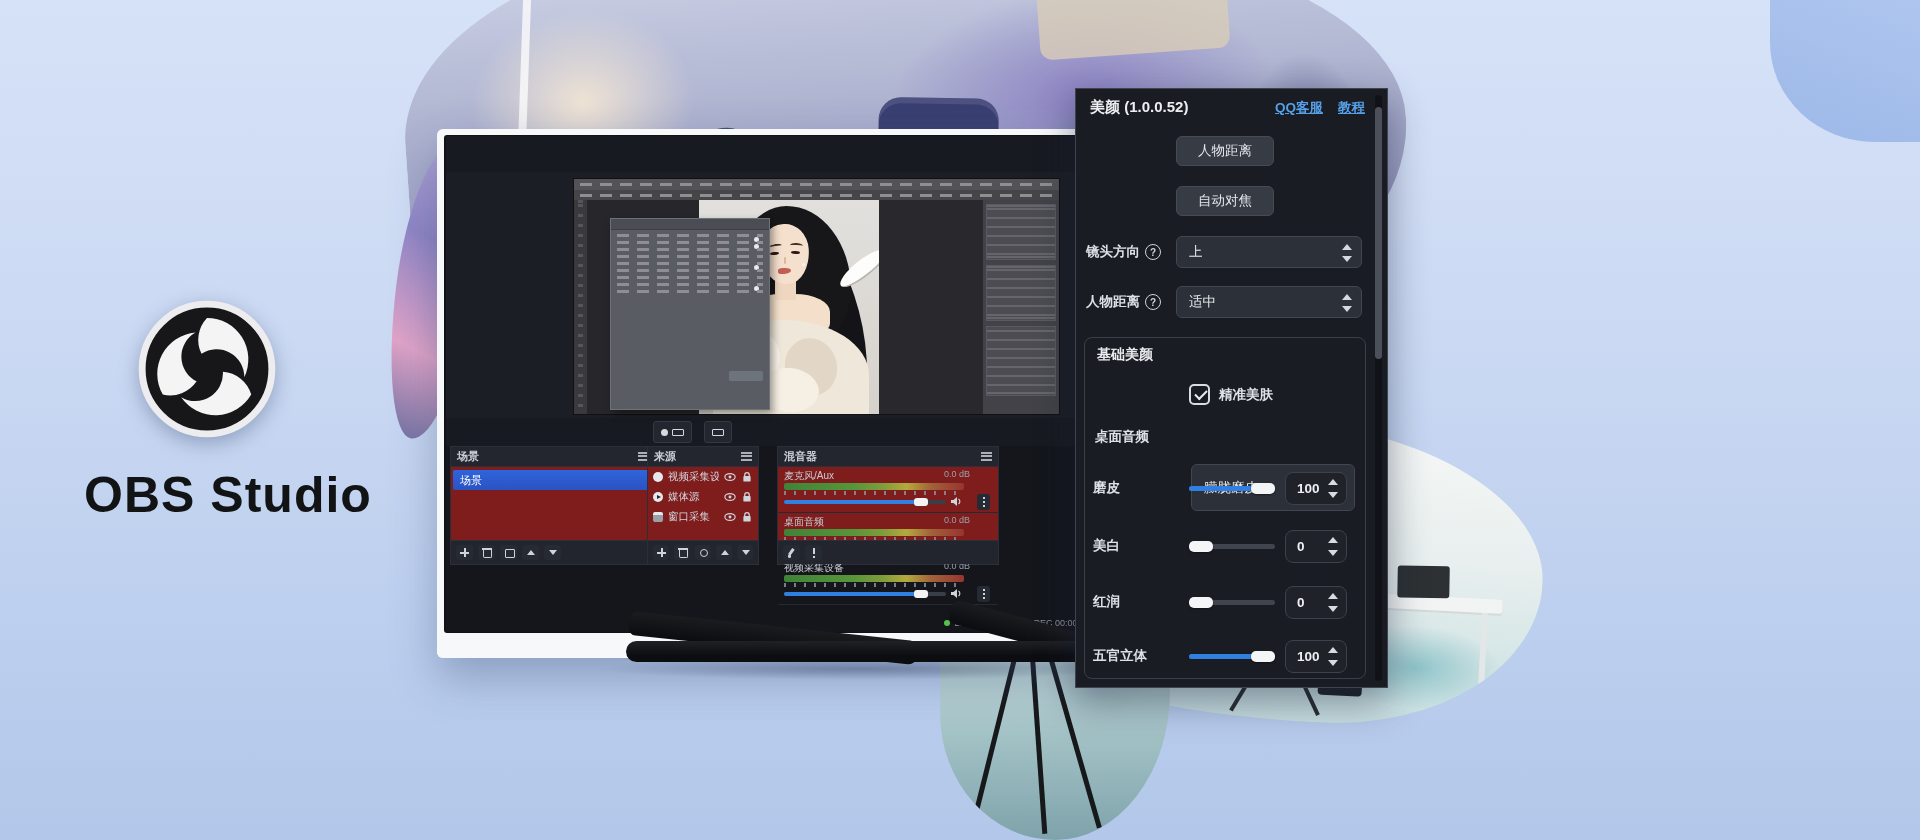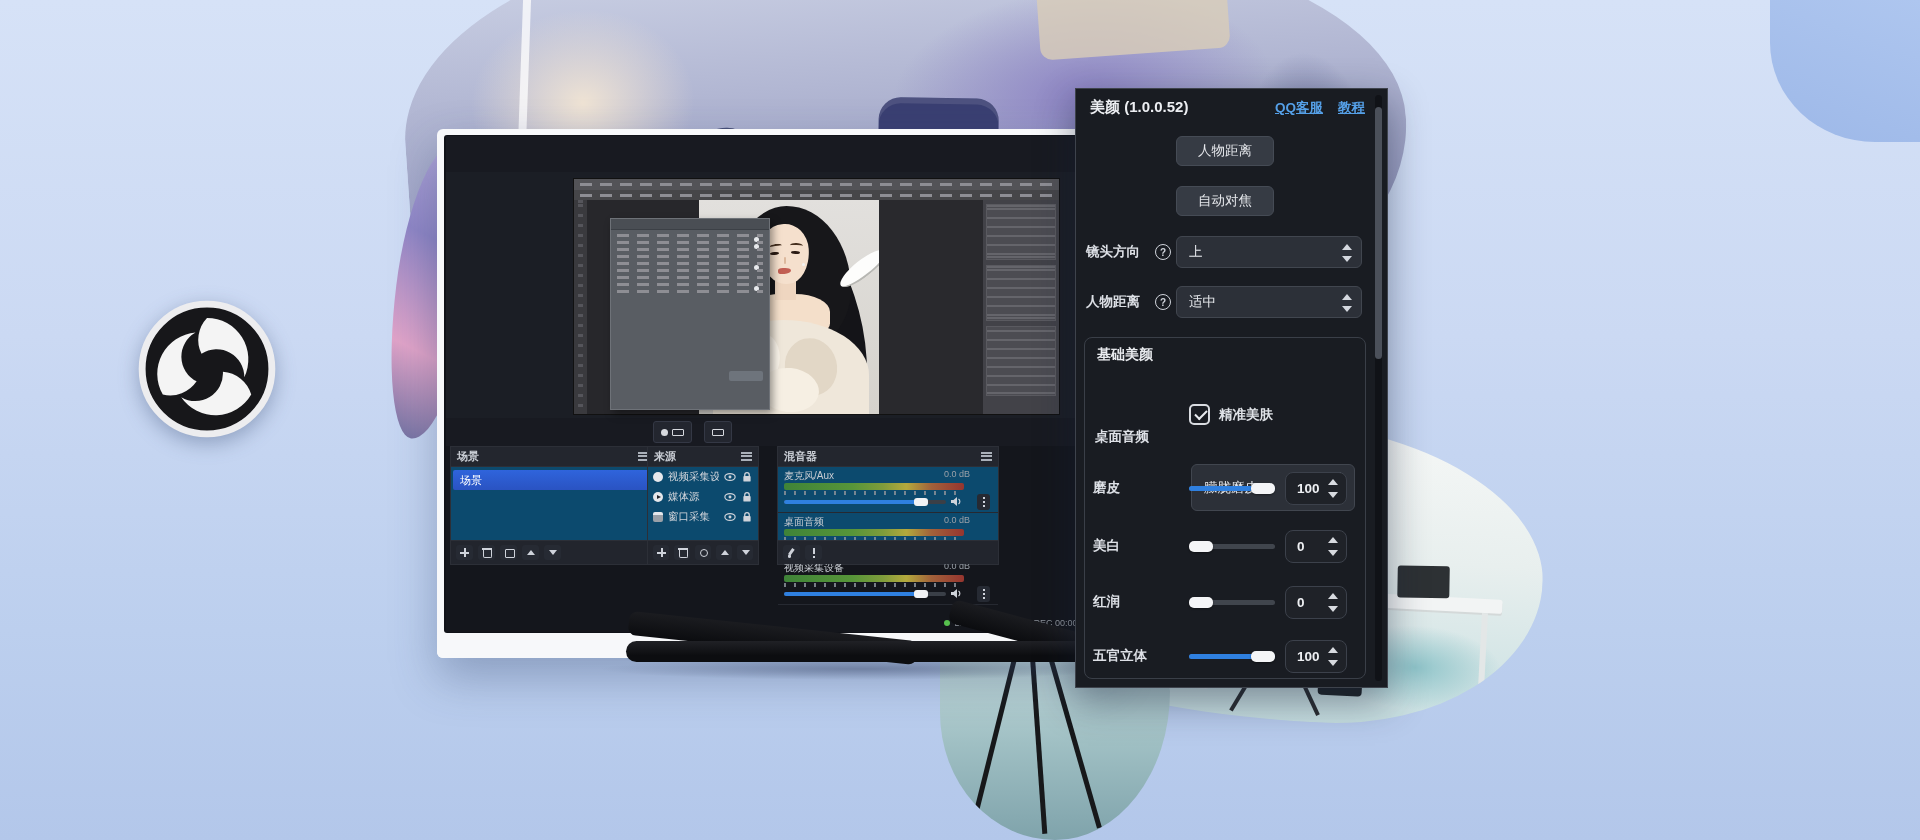--- a/index.html
+++ b/index.html
@@ -120,21 +120,21 @@
   .dlg-row b{position:absolute;right:10px;top:3px;width:5px;height:5px;background:#e7e9ec;border-radius:50%;}
   .dlg-btn{position:absolute;right:6px;bottom:28px;width:34px;height:10px;background:#6e747c;border-radius:2px;}
 
   
   .chip{position:absolute;height:22px;background:#23262f;border:1px solid #343845;border-radius:3px;z-index:2;display:flex;align-items:center;gap:4px;padding:0 7px;}
   .chip .cdot{width:7px;height:7px;border-radius:50%;background:#d6d9de;}
   .chip .cbar{width:12px;height:7px;border:1.5px solid #d6d9de;border-radius:1px;}
   .chip1{left:207px;top:285px;}
   .chip2{left:258px;top:285px;}
   .docks{position:absolute;left:0;top:310px;width:100%;height:168px;background:#14161c;}
-  .dock{position:absolute;top:0;height:119px;background:#0c4a6e;border:1px solid #2c2f37;}
+  .dock{position:absolute;top:0;height:119px;background:#7f1d1d;border:1px solid #2c2f37;}
   .dk-head{height:20px;background:#23262e;display:flex;align-items:center;justify-content:space-between;padding:0 6px;border-bottom:1px solid #2c2f37;}
   .dk-title{font-size:11px;color:#c9cdd4;font-weight:bold;}
   .dk-filter{width:11px;height:9px;background:linear-gradient(180deg,#aab0b9 0 2px,transparent 2px 3.5px,#aab0b9 3.5px 5.5px,transparent 5.5px 7px,#aab0b9 7px 9px);}
   .dk-bar{position:absolute;left:0;bottom:0;width:100%;height:24px;background:#22252d;display:flex;align-items:center;gap:5px;padding:0 5px;border-top:1px solid #2c2f37;}
   .ic{width:17px;height:15px;background:#262a33;border-radius:3px;position:relative;}
   .ic::before,.ic::after{content:"";position:absolute;}
   .ic-plus::before{left:4px;top:6.5px;width:9px;height:2px;background:#cfd3db;}
   .ic-plus::after{left:7.5px;top:3px;width:2px;height:9px;background:#cfd3db;}
   .ic-trash::before{left:5px;top:5px;width:7px;height:7px;border:1.5px solid #cfd3db;border-top:none;border-radius:0 0 2px 2px;}
   .ic-trash::after{left:3.5px;top:3px;width:10px;height:1.5px;background:#cfd3db;}
@@ -176,31 +176,31 @@
 
   
   .panel{position:absolute;left:1075px;top:88px;width:313px;height:600px;z-index:30;
     background:#191c22;border:1px solid #3e434c;box-shadow:0 14px 36px rgba(20,30,55,.45);}
   .p-title{position:absolute;left:14px;top:9px;font-size:15px;font-weight:bold;color:#eceef2;}
   .p-links{position:absolute;right:22px;top:10px;display:flex;gap:15px;}
   .p-link{font-size:13.5px;font-weight:bold;color:#55a0e8;text-decoration:underline;cursor:pointer;}
   .p-btn{position:absolute;left:100px;width:98px;height:30px;background:#363b44;border:1px solid #454b55;border-radius:6px;
     color:#e6e8ec;font-size:13.5px;display:flex;align-items:center;justify-content:center;}
   .p-row{position:absolute;left:0;width:100%;height:34px;}
-  .p-label{position:absolute;left:10px;top:0;height:34px;display:flex;align-items:center;font-size:13.5px;font-weight:bold;color:#dde0e6;gap:15px;}
+  .p-label{position:absolute;left:10px;top:0;height:34px;display:flex;align-items:center;font-size:13.5px;font-weight:bold;color:#dde0e6;gap:5px;}
   .p-help{width:16px;height:16px;border:1.5px solid #cfd3da;border-radius:50%;font-size:10px;color:#cfd3da;display:flex;align-items:center;justify-content:center;font-weight:bold;}
   .p-select{position:absolute;left:100px;top:1px;width:186px;height:32px;background:#2c3038;border:1px solid #41464f;border-radius:6px;
     display:flex;align-items:center;color:#e6e8ec;font-size:13.5px;padding-left:12px;}
   .spin{position:absolute;right:7px;top:6px;width:14px;height:20px;}
   .spin::before,.spin::after{content:"";position:absolute;left:2px;}
   .spin::before{top:1px;border-left:5px solid transparent;border-right:5px solid transparent;border-bottom:6px solid #d4d8df;}
   .spin::after{bottom:1px;border-left:5px solid transparent;border-right:5px solid transparent;border-top:6px solid #d4d8df;}
   .p-group{position:absolute;left:8px;top:248px;width:282px;height:342px;border:1px solid #3a3f48;border-radius:8px;}
   .g-title{position:absolute;left:12px;top:8px;font-size:14px;font-weight:bold;color:#e8eaee;}
-  .g-checkrow{position:absolute;left:0;top:44px;width:100%;height:26px;margin-top:20px;}
+  .g-checkrow{position:absolute;left:0;top:44px;width:100%;height:26px;}
   .checkbox{position:absolute;left:104px;top:2px;width:21px;height:21px;border:2px solid #d9dce1;border-radius:5px;}
   .checkbox::after{content:"";position:absolute;left:3.5px;top:4px;width:10px;height:5px;border-left:2.5px solid #e8ebef;border-bottom:2.5px solid #e8ebef;transform:rotate(-45deg);}
   .g-chklabel{position:absolute;left:134px;top:4px;font-size:13.5px;font-weight:bold;color:#dfe2e7;}
   .g-mode{position:absolute;left:0;top:82px;width:100%;height:34px;}
   .g-mode .p-select{left:106px;width:164px;height:47px;margin-top:43px;}
   .g-slider{position:absolute;left:0;width:100%;height:36px;text-decoration:underline;}
   .s-label{position:absolute;left:8px;top:0;height:36px;display:flex;align-items:center;font-size:13.5px;font-weight:bold;color:#dde0e6;}
   .s-track{position:absolute;left:104px;top:16px;width:86px;height:5px;background:#40454d;border-radius:3px;}
   .s-fill{position:absolute;left:0;top:0;height:5px;background:#2f80e0;border-radius:3px;}
   .s-handle{position:absolute;top:-3px;width:24px;height:11px;background:#f4f5f7;border-radius:5px;box-shadow:0 1px 2px rgba(0,0,0,.4);}
@@ -252,20 +252,21 @@
 
   <div class="logo-block">
     <svg class="obs-logo" viewBox="0 0 100 100">
       <circle cx="50" cy="50" r="47" fill="#17171a" stroke="#ededef" stroke-width="5"></circle>
       <g fill="#f4f4f4">
         <path d="M50 13 a30 30 0 0 1 27 43 a20 20 0 0 0 -31 -17 a23 23 0 0 1 4 -26 z"></path>
         <path d="M50 13 a30 30 0 0 1 27 43 a20 20 0 0 0 -31 -17 a23 23 0 0 1 4 -26 z" transform="rotate(120 50 50)"></path>
         <path d="M50 13 a30 30 0 0 1 27 43 a20 20 0 0 0 -31 -17 a23 23 0 0 1 4 -26 z" transform="rotate(240 50 50)"></path>
       </g>
     </svg>
+    <div class="obs-name">OBS Studio</div>
   </div>
 
   <div class="monitor">
     <div class="screen">
       <div class="obs">
 
 
 
         <div class="preview">
           <div class="ps">

